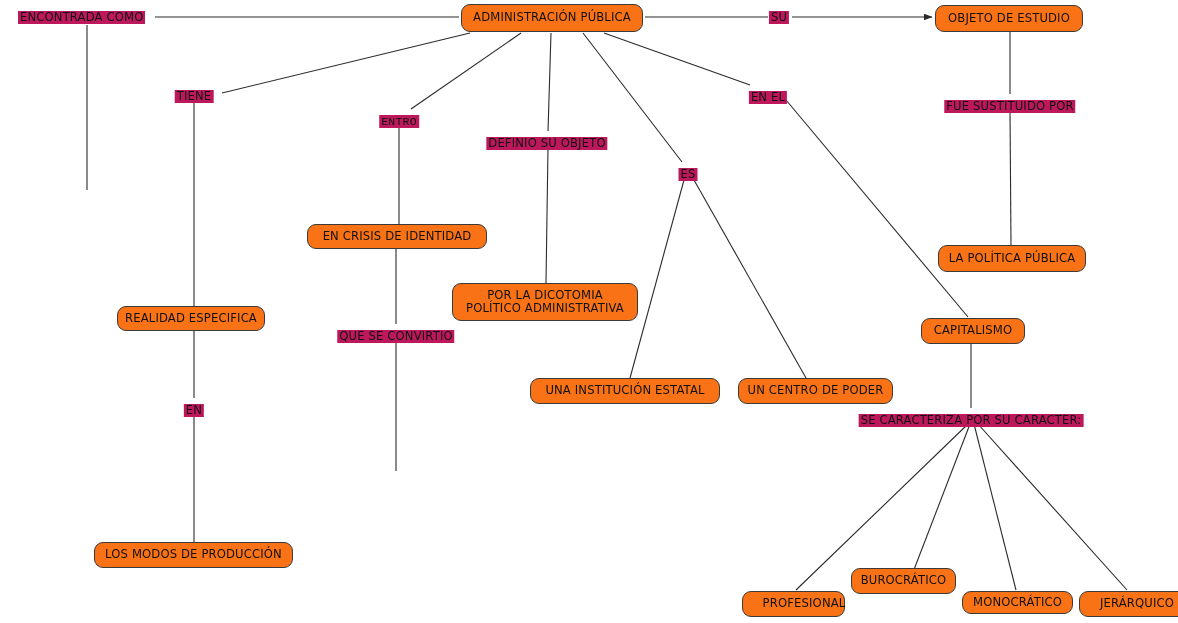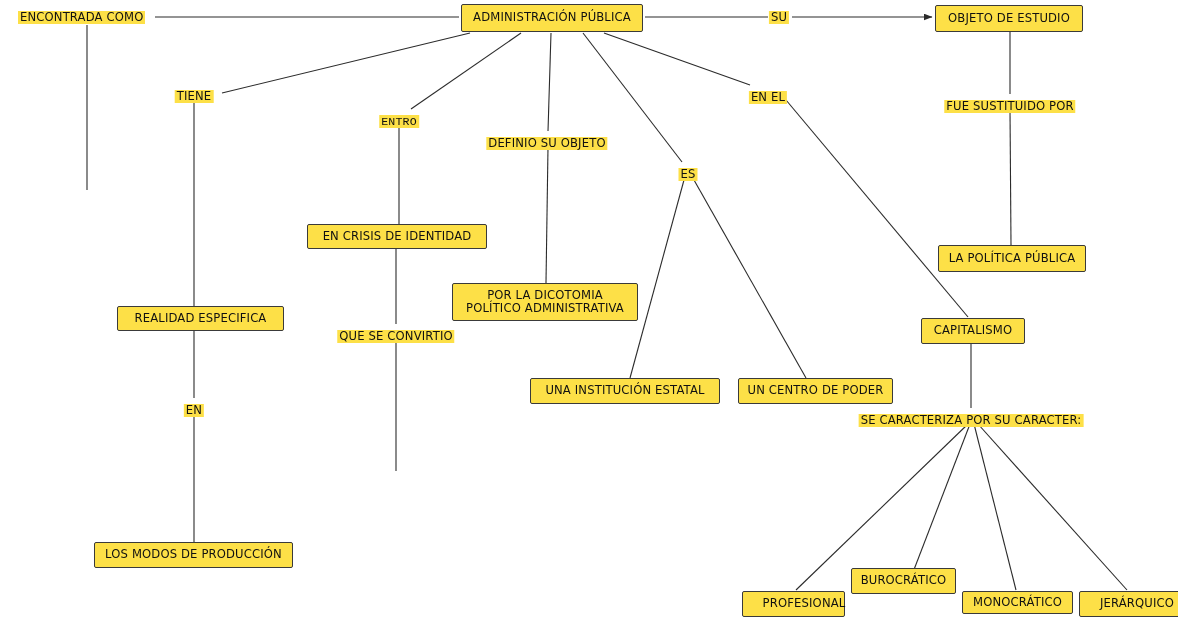--- a/index.html
+++ b/index.html
@@ -28,42 +28,42 @@
     pointer-events: none;
   }
   svg.edges line, svg.edges path {
     stroke: #2b2b2b;
     stroke-width: 1.1;
     fill: none;
   }
   .node {
     position: absolute;
     box-sizing: border-box;
-    background: #fde047;
+    background: #f97316;
     border: 1.2px solid #3a3a3a;
-    border-radius: 2px;
+    border-radius: 9px;
     display: flex;
     align-items: center;
     justify-content: center;
     text-align: center;
     color: #111111;
     font-size: 11.6px;
     line-height: 13.5px;
     letter-spacing: 0.15px;
     white-space: pre;
     padding: 0 7px;
   }
   .elabel {
     position: absolute;
     color: #111111;
     font-size: 11.6px;
     line-height: 13px;
     letter-spacing: 0.15px;
     white-space: pre;
-    background: #fde047;
+    background: #be185d;
     padding: 0 2px;
   }
   .elabel.c { transform: translateX(-50%); }
 </style>
 </head>
 <body>
 
 <div id="map-root">
 
   <svg class="edges" viewBox="0 0 1178 623">
@@ -111,21 +111,21 @@
     <line x1="974" y1="424" x2="1016" y2="590"></line>
     <line x1="978" y1="424" x2="1127" y2="590"></line>
   </svg>
 
   <div class="node" style="left:461px;top:4px;width:182px;height:28px;">ADMINISTRACIÓN PÚBLICA</div>
   <div class="node" style="left:935px;top:5px;width:148px;height:27px;">OBJETO DE ESTUDIO</div>
   <div class="node" style="left:307px;top:224px;width:180px;height:25px;">EN CRISIS DE IDENTIDAD</div>
   <div class="node" style="left:452px;top:283px;width:186px;height:38px;">POR LA DICOTOMIA
 POLÍTICO ADMINISTRATIVA</div>
   <div class="node" style="left:938px;top:245px;width:148px;height:27px;">LA POLÍTICA PÚBLICA</div>
-  <div class="node" style="left:117px;top:306px;width:167px;height:25px;">REALIDAD ESPECIFICA</div>
+  <div class="node" style="left:117px;top:306px;width:148px;height:25px;">REALIDAD ESPECIFICA</div>
   <div class="node" style="left:921px;top:318px;width:104px;height:26px;">CAPITALISMO</div>
   <div class="node" style="left:530px;top:378px;width:190px;height:26px;">UNA INSTITUCIÓN ESTATAL</div>
   <div class="node" style="left:738px;top:378px;width:155px;height:26px;">UN CENTRO DE PODER</div>
   <div class="node" style="left:94px;top:542px;width:199px;height:26px;">LOS MODOS DE PRODUCCIÓN</div>
   <div class="node" style="left:742px;top:591px;width:103px;height:26px;padding-left:28px;">PROFESIONAL</div>
   <div class="node" style="left:851px;top:568px;width:105px;height:26px;">BUROCRÁTICO</div>
   <div class="node" style="left:962px;top:591px;width:111px;height:23px;">MONOCRÁTICO</div>
   <div class="node" style="left:1079px;top:591px;width:116px;height:26px;">JERÁRQUICO</div>
 
   <div class="elabel" style="left:18px;top:11px;">ENCONTRADA COMO</div>

